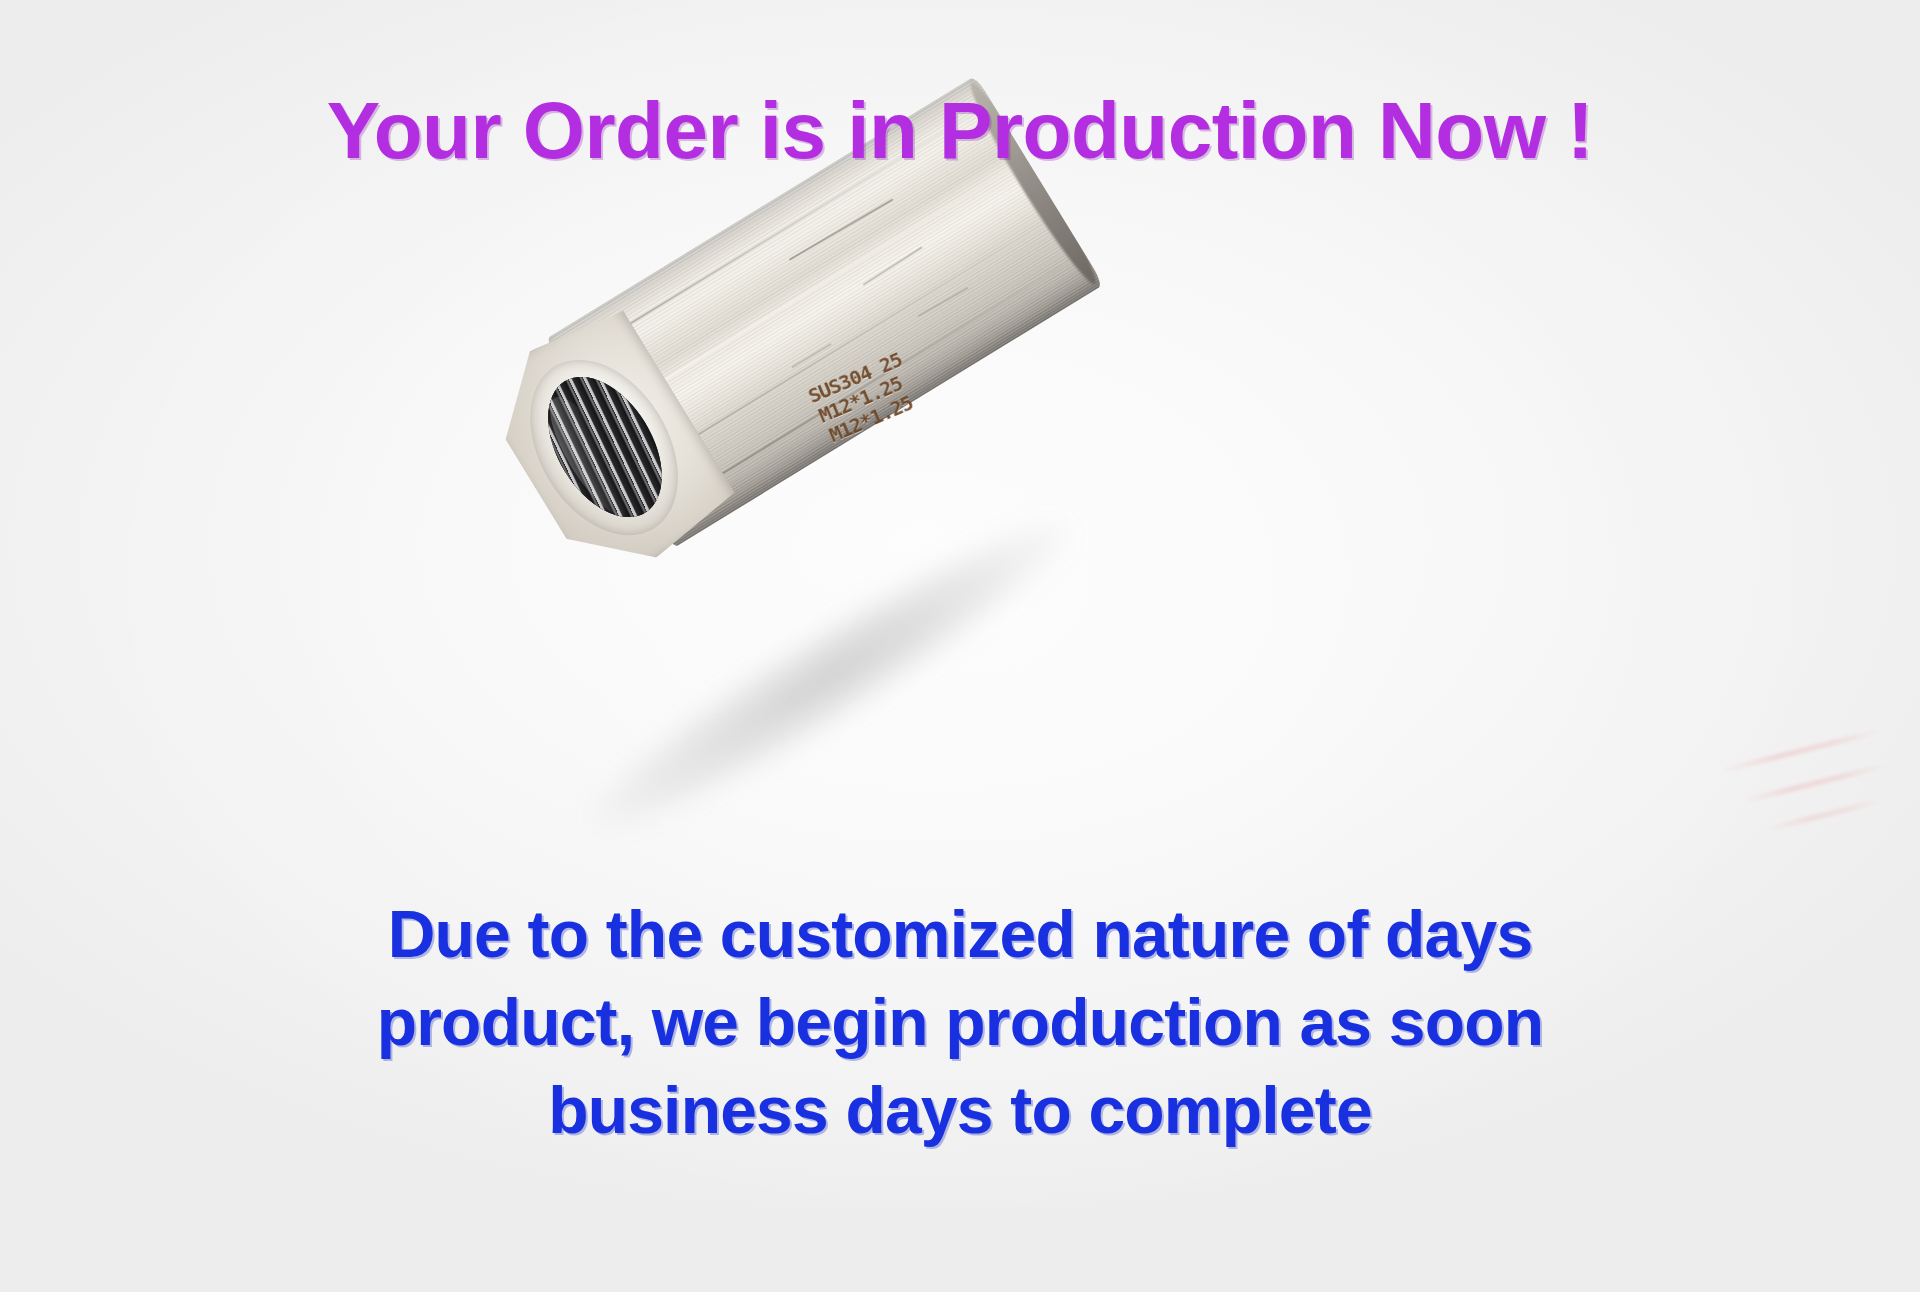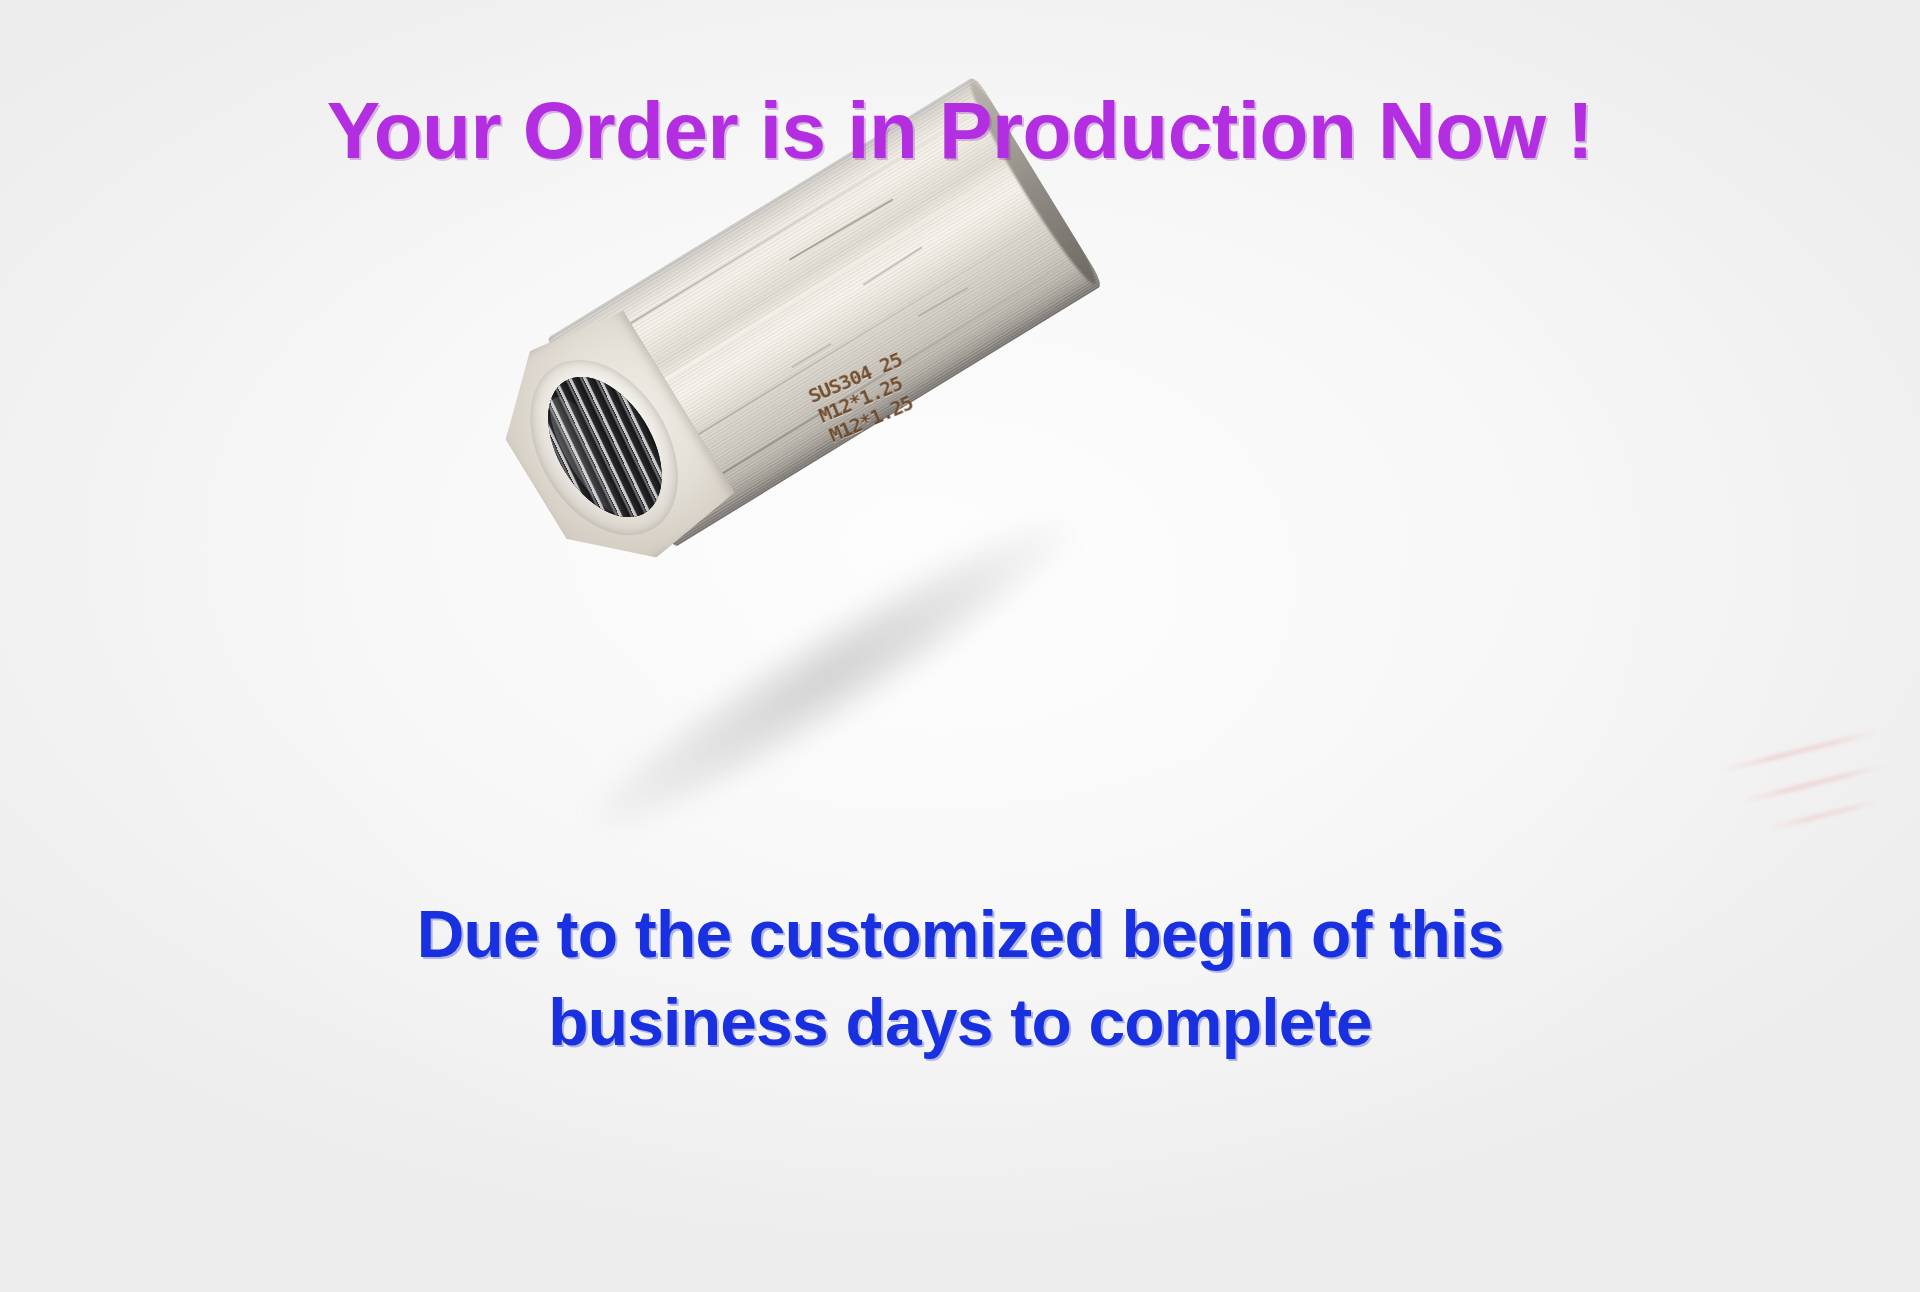--- a/index.html
+++ b/index.html
@@ -337,17 +337,18 @@
         <span class="l2">M12*1.25</span><br>
         <span class="l3">M12*1.25</span>
       </div>
 
     </div>
   </div>
 
   <div class="headline">Your Order is in Production Now !</div>
 
   <div class="body-copy">
-    <span class="line">Due to the customized begin of this</span>
+    <span class="line">Due to the customized nature of days</span>
+    <span class="line">product, we begin production as soon</span>
     <span class="line">business days to complete</span>
   </div>
 
 </div>
 
 </body></html>

